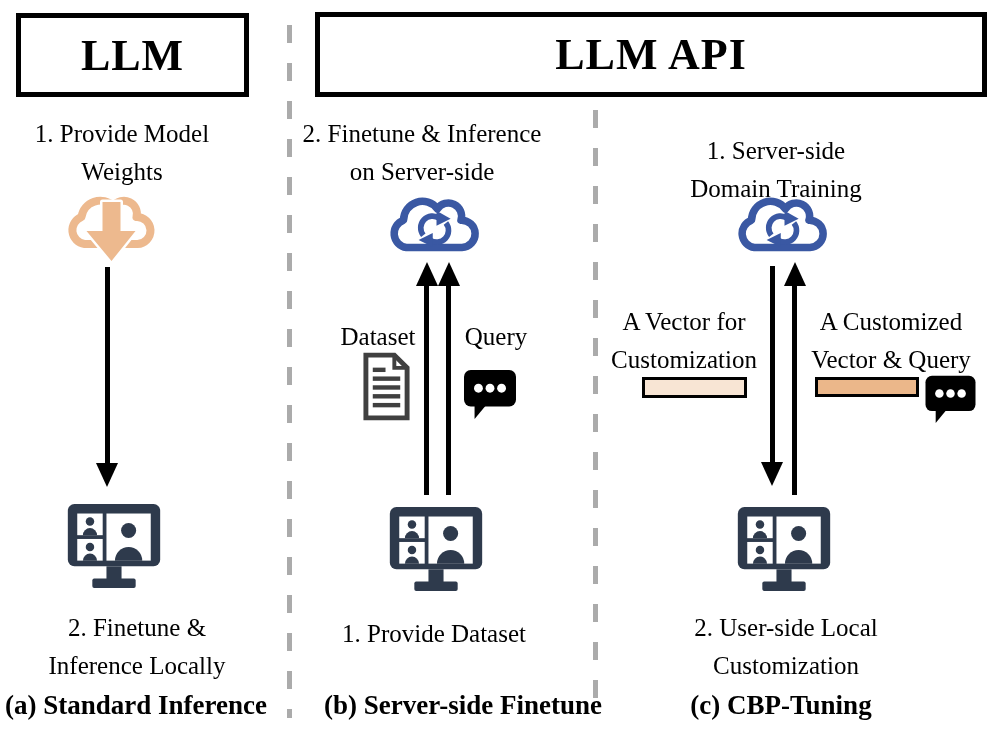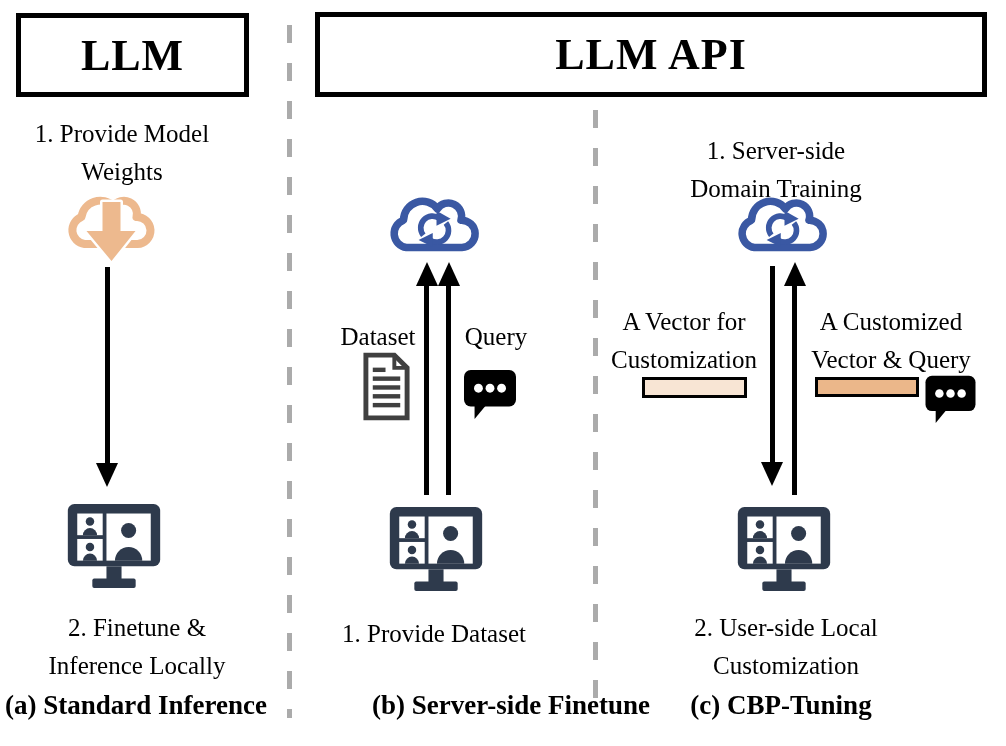--- a/index.html
+++ b/index.html
@@ -91,20 +91,22 @@
     <circle class="mon" cx="67.5" cy="31" r="8"></circle>
     <path class="mon" d="M53 63 a14.5 14.5 0 0 1 29 0 Z"></path>
     <rect class="mon" x="44" y="69" width="16" height="14"></rect>
     <rect class="mon" x="29" y="82" width="46" height="10" rx="2"></rect>
   </svg>
 
   <div class="txt" style="left:0px;top:609px;width:274px;">2. Finetune &amp;
 Inference Locally</div>
   <div class="caption" style="left:0px;top:690px;width:272px;">(a) Standard Inference</div>
 
+  <div class="txt" style="left:287px;top:115px;width:270px;">2. Finetune &amp; Inference
+on Server-side</div>
 
   <svg class="svg-abs" style="left:380px;top:189px;" width="113" height="68" viewBox="0 0 120 72">
     <path class="cloud-blue-stroke" d="M28 62 A15 15 0 0 1 25 33 A20 20 0 0 1 61 21 A14 14 0 0 1 86 33 A13 13 0 0 1 87 62 Z"></path>
     <g class="sync">
       <path d="M46 49 A12.5 12.5 0 0 1 63 31"></path>
       <polygon points="60,23 75,31.5 60,39"></polygon>
       <path d="M70 36 A12.5 12.5 0 0 1 53 54"></path>
       <polygon points="56,46.5 41,54 56,61.5"></polygon>
     </g>
   </svg>
@@ -146,21 +148,21 @@
     <path class="mon" d="M19 36 a7.5 7.5 0 0 1 15 0 Z"></path>
     <circle class="mon" cx="26.5" cy="48.5" r="4.5"></circle>
     <path class="mon" d="M19 63 a7.5 7.5 0 0 1 15 0 Z"></path>
     <circle class="mon" cx="67.5" cy="31" r="8"></circle>
     <path class="mon" d="M53 63 a14.5 14.5 0 0 1 29 0 Z"></path>
     <rect class="mon" x="44" y="69" width="16" height="14"></rect>
     <rect class="mon" x="29" y="82" width="46" height="10" rx="2"></rect>
   </svg>
 
   <div class="txt" style="left:299px;top:615px;width:270px;">1. Provide Dataset</div>
-  <div class="caption" style="left:318px;top:690px;width:290px;margin-left:48px;">(b) Server-side Finetune</div>
+  <div class="caption" style="left:318px;top:690px;width:290px;">(b) Server-side Finetune</div>
 
   <div class="txt" style="left:640px;top:132px;width:272px;">1. Server-side
 Domain Training</div>
 
   <svg class="svg-abs" style="left:728px;top:189px;" width="113" height="68" viewBox="0 0 120 72">
     <path class="cloud-blue-stroke" d="M28 62 A15 15 0 0 1 25 33 A20 20 0 0 1 61 21 A14 14 0 0 1 86 33 A13 13 0 0 1 87 62 Z"></path>
     <g class="sync">
       <path d="M46 49 A12.5 12.5 0 0 1 63 31"></path>
       <polygon points="60,23 75,31.5 60,39"></polygon>
       <path d="M70 36 A12.5 12.5 0 0 1 53 54"></path>

